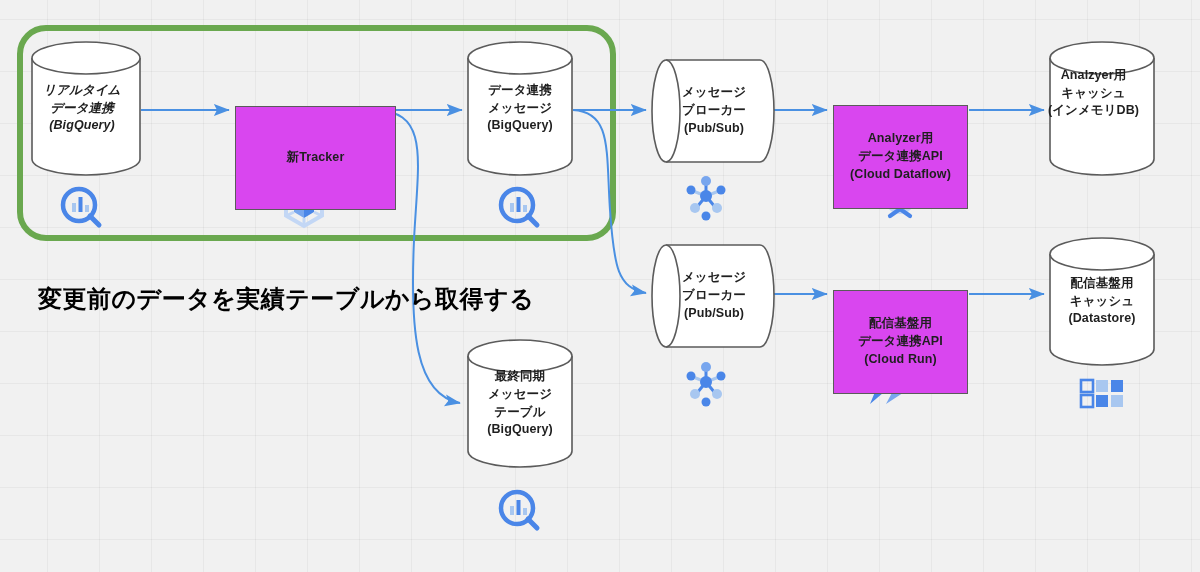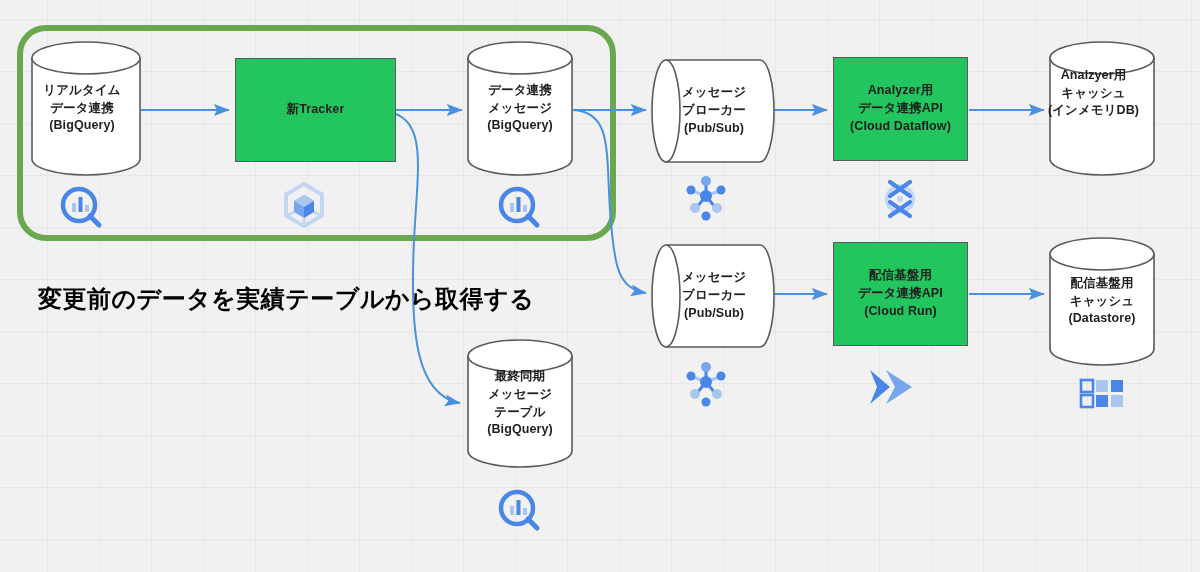--- a/index.html
+++ b/index.html
@@ -21,21 +21,21 @@
   #svgroot{position:absolute;left:0;top:0;width:1200px;height:572px;}
   .node{position:absolute;box-sizing:border-box;}
   .nodelabel{
     position:absolute;left:0;top:0;width:100%;height:100%;
     display:flex;flex-direction:column;align-items:center;justify-content:center;
     font-size:12.5px;font-weight:bold;color:#1f1f1f;line-height:1.42;
     text-align:center;letter-spacing:.1px;
   }
   .nodelabel span{display:block;white-space:nowrap;}
   .rectnode{
-    background:#22c55e;border:1.6px solid #5b5b5b;
+    background:#d946ef;border:1.6px solid #5b5b5b;margin-top:48px;
   }
   .annot{
     position:absolute;color:#000000;font-weight:bold;
     font-size:24px;letter-spacing:.5px;white-space:nowrap;
   }
 </style>
 </head>
 <body>
 
 <div id="grid"></div>
@@ -193,21 +193,21 @@
 </div>
 
 <div class="node rectnode" style="left:833px;top:242px;width:135px;height:104px;">
   <div class="nodelabel">
     <span>配信基盤用</span>
     <span>データ連携API</span>
     <span>(Cloud Run)</span>
   </div>
 </div>
 
-<div class="node" style="left:32px;top:42px;width:100px;height:133px;">
+<div class="node" style="left:32px;top:42px;width:100px;height:133px;font-style:italic;">
   <div class="nodelabel">
     <span>リアルタイム</span>
     <span>データ連携</span>
     <span>(BigQuery)</span>
   </div>
 </div>
 
 <div class="node" style="left:468px;top:42px;width:104px;height:133px;text-decoration:underline;">
   <div class="nodelabel">
     <span>データ連携</span>

